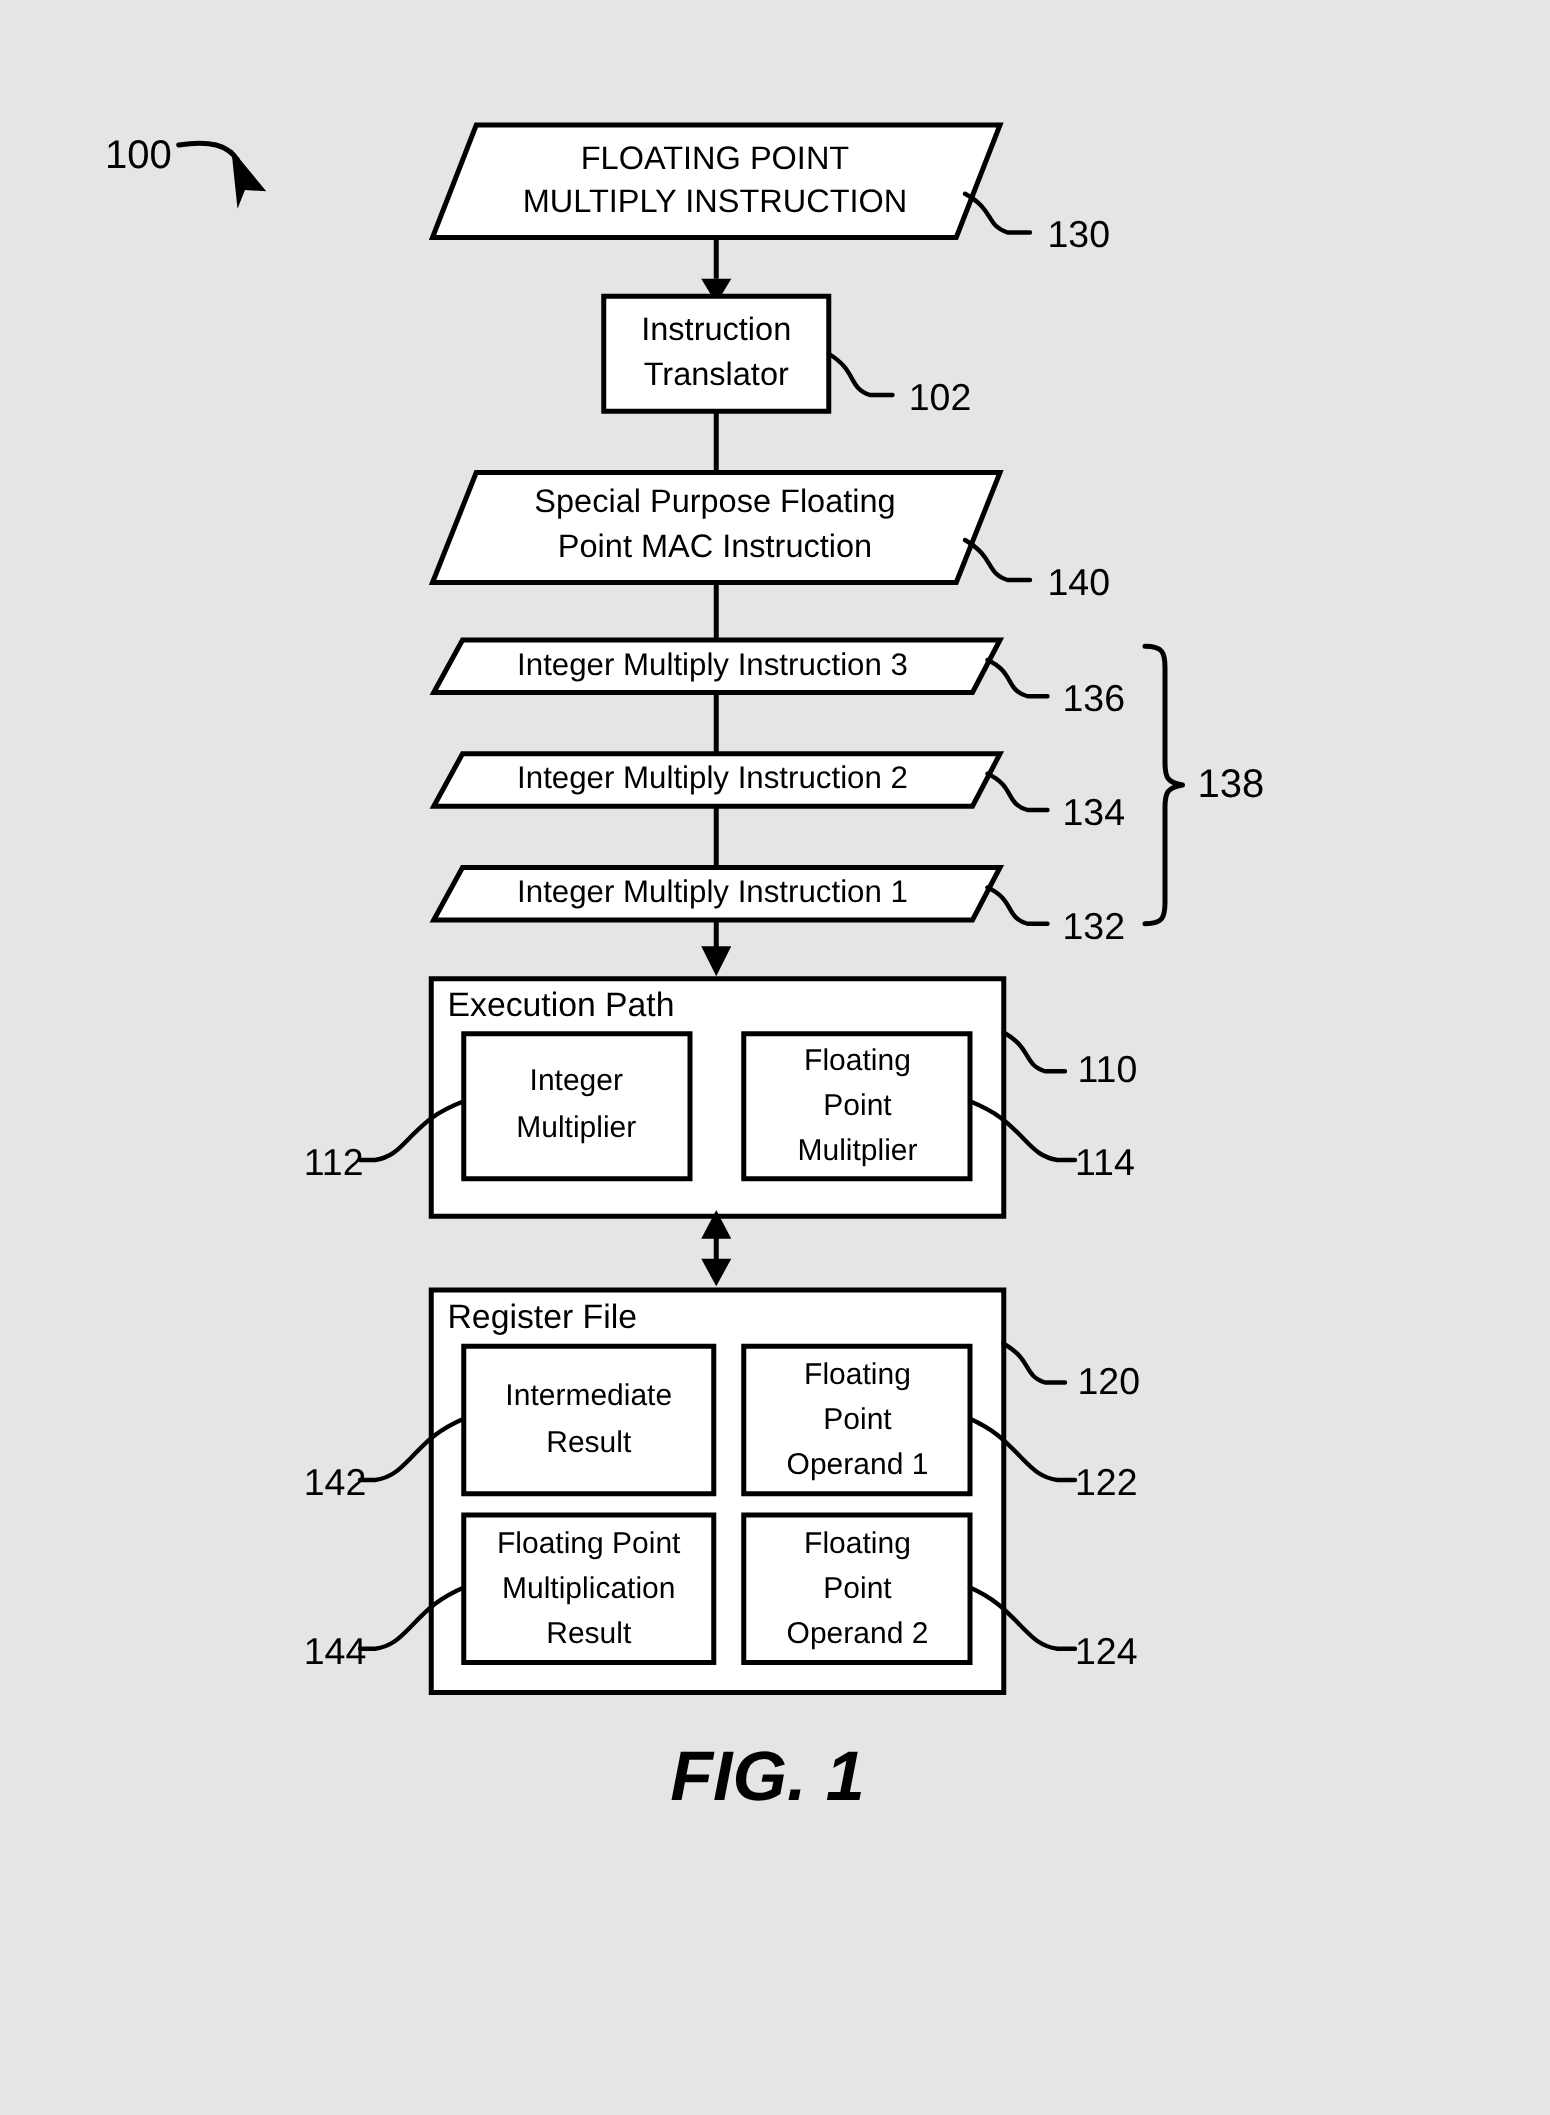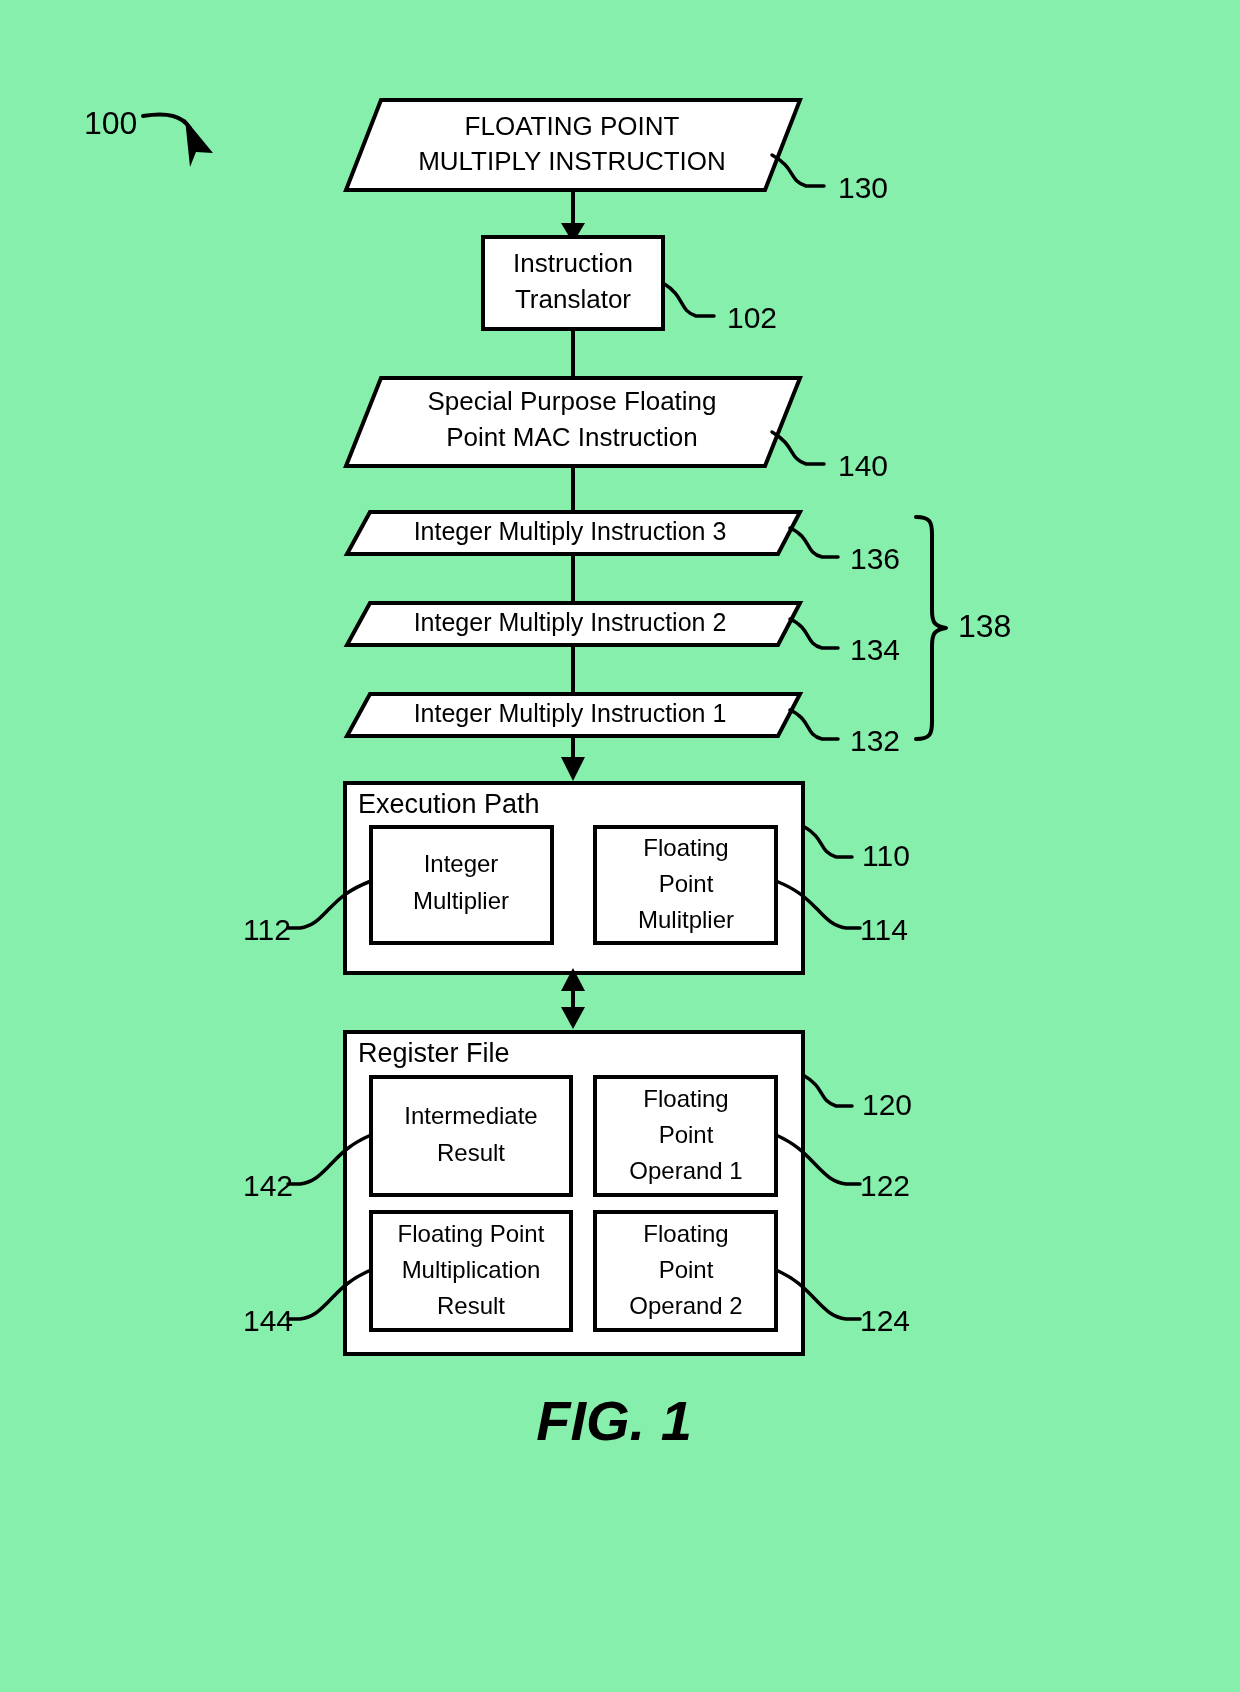--- a/index.html
+++ b/index.html
@@ -9,21 +9,21 @@
     background: #ffffff;
   }
   body {
     font-family: "Liberation Sans", sans-serif;
     color: #000000;
   }
   #page {
     position: relative;
     width: 1240px;
     height: 1692px;
-    background: #86efac;
+    background: #e5e5e5;
     overflow: hidden;
   }
   #page svg {
     position: absolute;
     left: 0;
     top: 0;
   }
   .shape-text {
     font-family: "Liberation Sans", sans-serif;
     text-anchor: middle;

